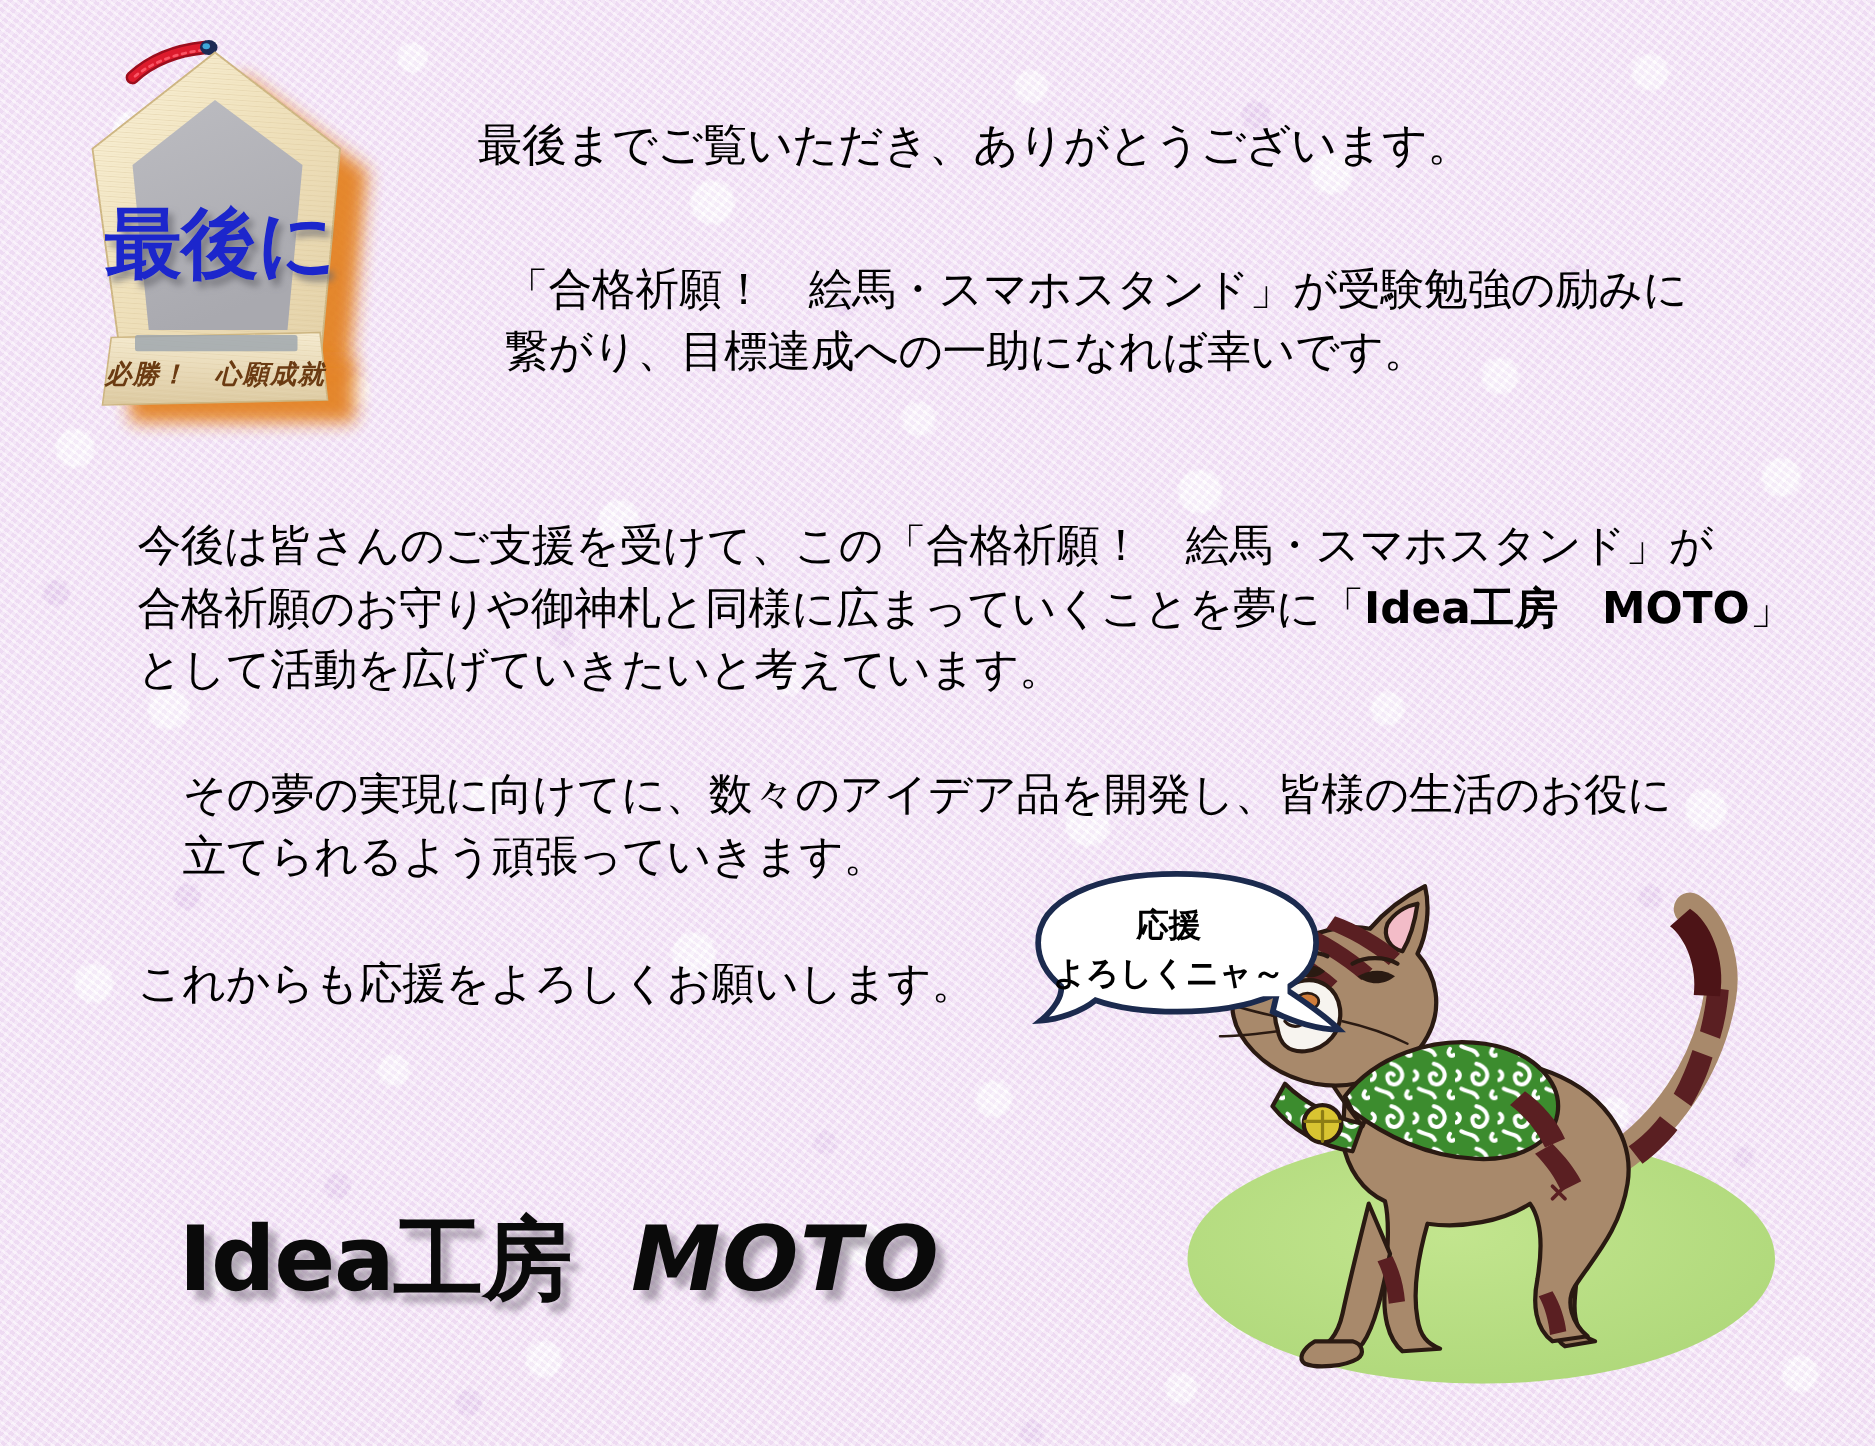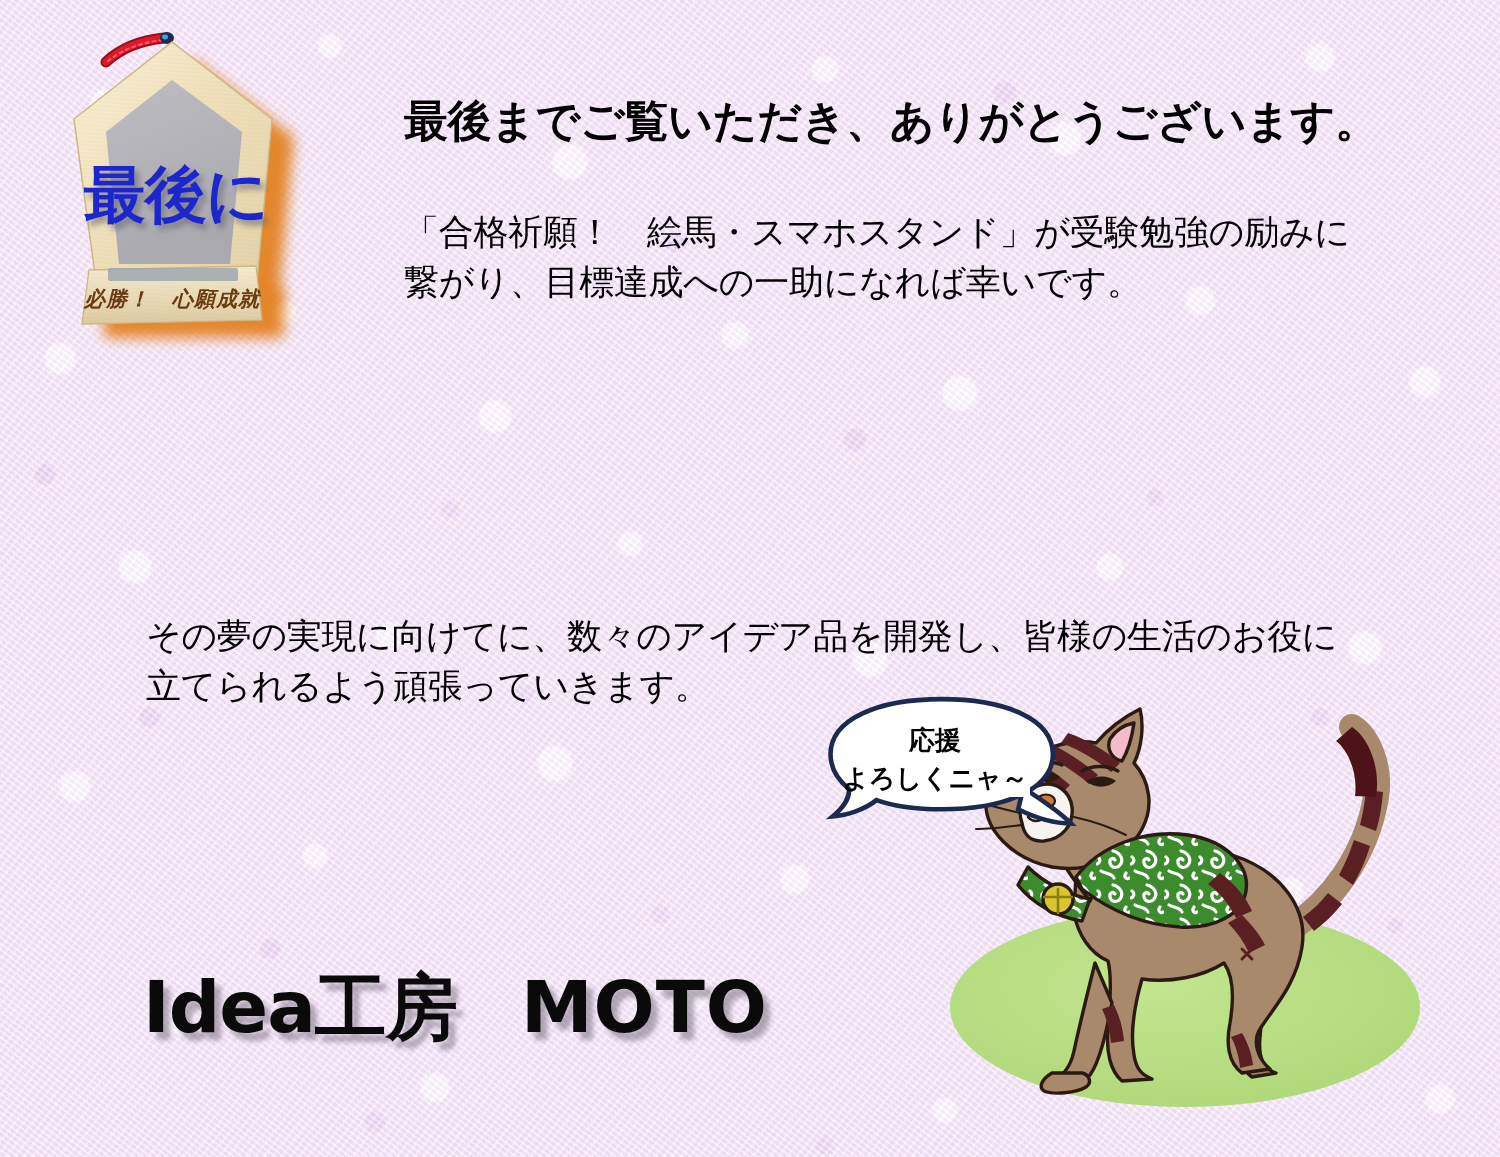--- a/index.html
+++ b/index.html
@@ -97,23 +97,23 @@
     width: 345px;
     height: 350px;
     text-decoration: underline;
   }
   #ema-plaque svg { display: block; width: 100%; height: 100%; }
 
   
   .txt { position: absolute; color: #000; white-space: pre; }
 
   #heading {
-    left: 404px; top: 97px;
-    font-size: 44px;
-    font-weight: 700;
+    left: 382px; top: 97px;
+    font-size: 36px;
+    font-weight: 400;
     letter-spacing: -0.5px;
     line-height: 1.1;
   }
   #para-1 {
     left: 404px; top: 208px;
     font-size: 35px;
     line-height: 1.42;
     letter-spacing: -0.3px;
   }
   #para-2 {
@@ -146,22 +146,22 @@
     left: 143px;
     top: 960px;
     font-size: 72px;
     font-weight: 900;
     color: #0a0a0a;
     letter-spacing: -1px;
     text-shadow: 7px 8px 5px rgba(120,110,125,.55);
     white-space: pre;
   }
   #brand-logo .moto {
+    font-style: italic;
     letter-spacing: 1px;
-    margin-left: 16px;
   }
 
   
   #cat-scene {
     position: absolute;
     left: 790px;
     top: 677px;
     width: 700px;
     height: 430px;
   }
@@ -238,24 +238,28 @@
         <text x="168" y="292" text-anchor="middle" font-family="'DejaVu Serif','Liberation Serif',serif" font-size="21" font-weight="700" font-style="italic" fill="#6b3b12" letter-spacing="1">必勝！　心願成就</text>
       </g>
     </svg>
   </div>
 
   <div class="txt" id="heading"><span>最後までご覧いただき、ありがとうございます。</span></div>
 
   <div class="txt" id="para-1"><span>「合格祈願！　絵馬・スマホスタンド」が受験勉強の励みに</span>
 <span>繋がり、目標達成への一助になれば幸いです。</span></div>
 
+  <div class="txt" id="para-2"><span>今後は皆さんのご支援を受けて、この「合格祈願！　絵馬・スマホスタンド」が</span>
+<span>合格祈願のお守りや御神札と同様に広まっていくことを夢に「</span><span class="brand-inline">Idea工房　MOTO</span><span>」</span>
+<span>として活動を広げていきたいと考えています。</span></div>
 
   <div class="txt" id="para-3"><span>その夢の実現に向けてに、数々のアイデア品を開発し、皆様の生活のお役に</span>
 <span>立てられるよう頑張っていきます。</span></div>
 
+  <div class="txt" id="para-4"><span>これからも応援をよろしくお願いします。</span></div>
 
   <div id="brand-logo"><span>Idea工房</span><span>  </span><span class="moto">MOTO</span></div>
 
   <div id="cat-scene">
     <svg viewBox="0 0 700 430" xmlns="http://www.w3.org/2000/svg">
       <defs>
         <pattern id="karakusa" width="34" height="34" patternUnits="userSpaceOnUse">
           <rect width="34" height="34" fill="#3c8c2e"></rect>
           <g stroke="#ffffff" stroke-width="3.2" fill="none" stroke-linecap="round">
             <path d="M17,4 C25,6 28,13 24,18 C21,22 15,21 14,16 C13,12 17,10 19,13"></path>

